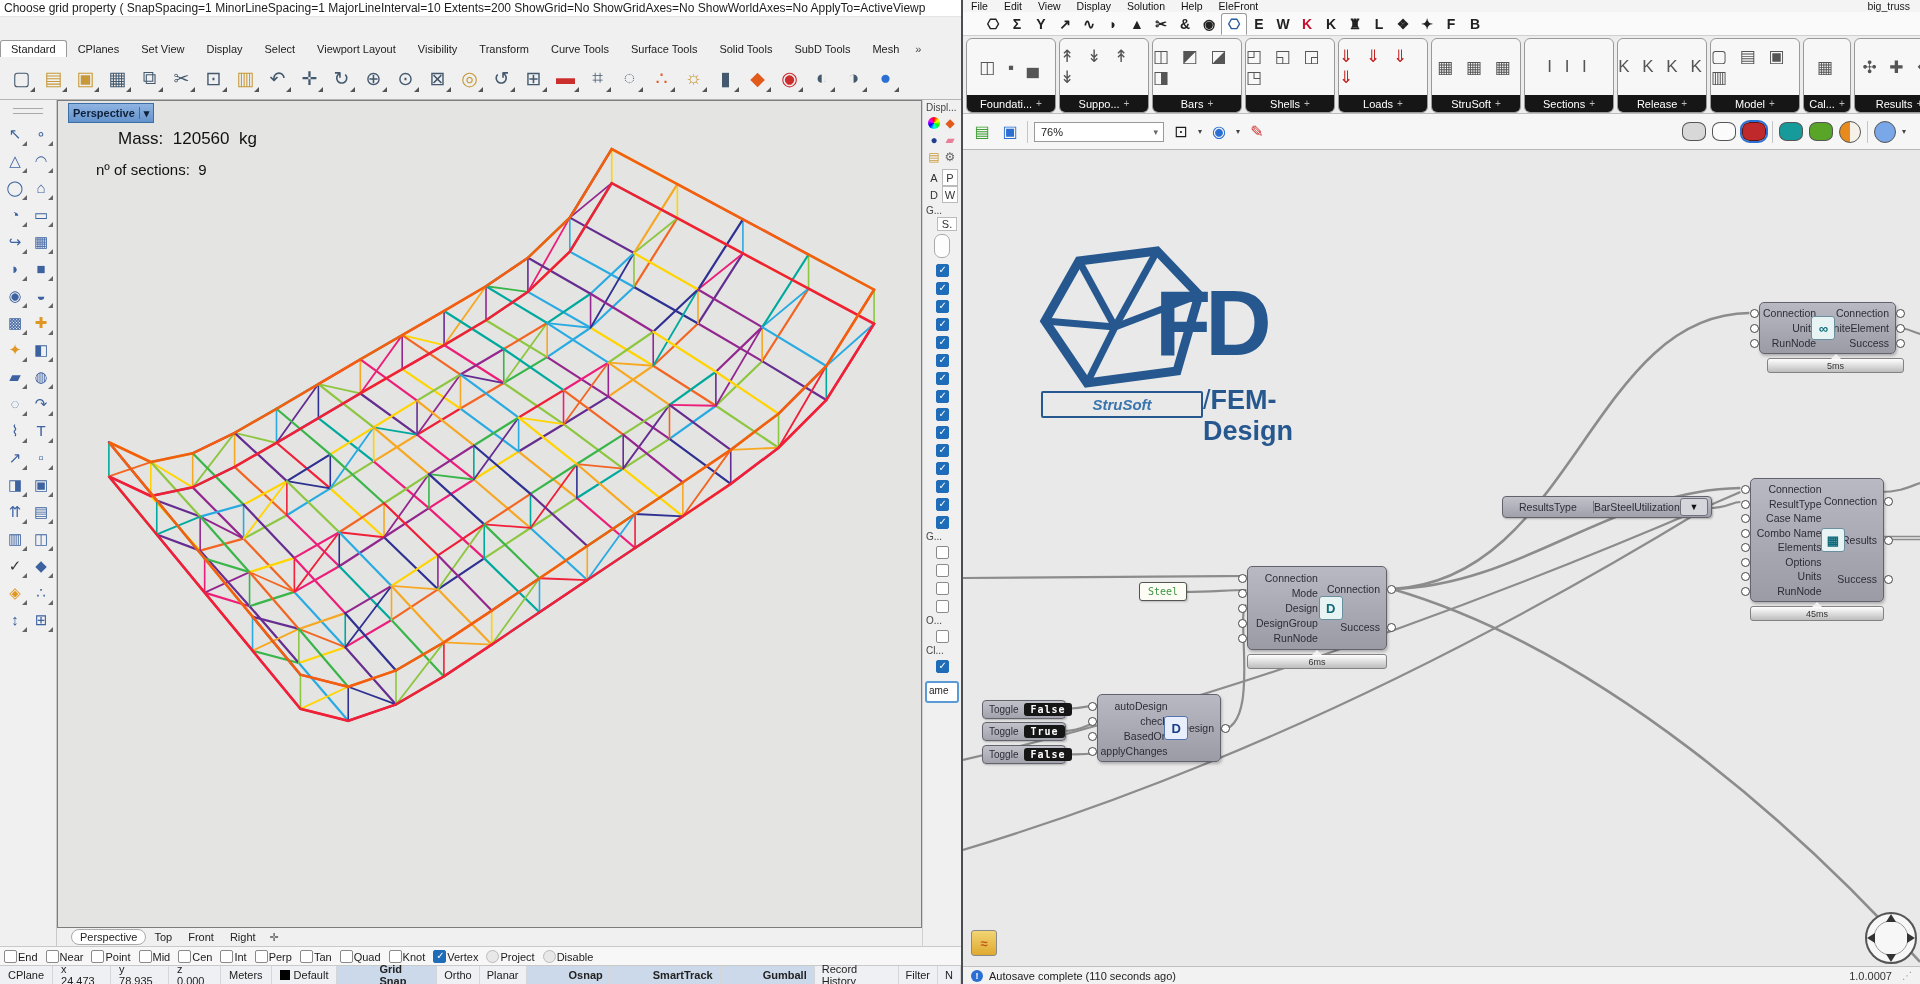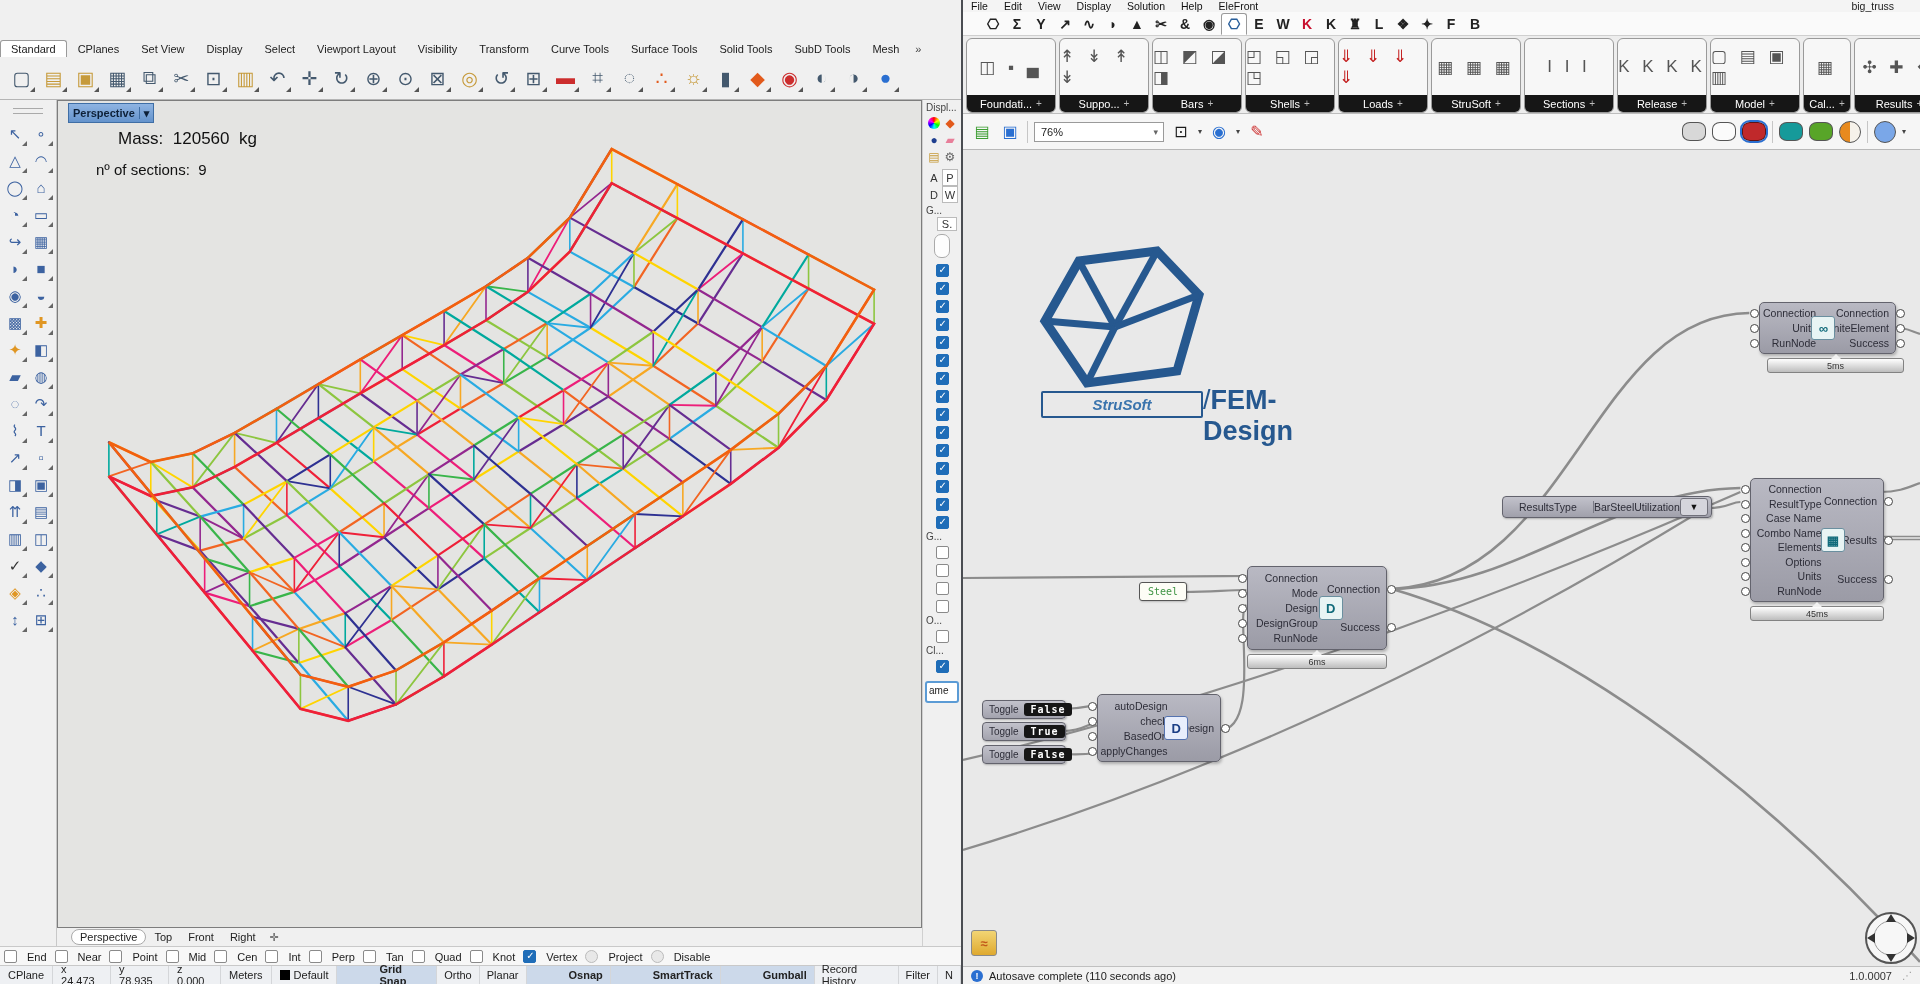--- a/index.html
+++ b/index.html
@@ -56,32 +56,32 @@
   .cb{width:13px;height:13px;box-sizing:border-box;border:1px solid #8a8a8a;background:#fff;border-radius:2px;position:relative;}
   .cb.checked{background:#1f6db8;border-color:#1f6db8;}
   .cb.checked::after{content:"✓";position:absolute;left:2px;top:-1px;color:#fff;font-size:10px;}
   .cb.dimround{border-radius:50%;background:#e8e8e8;border-color:#bbb;}
   .pill{width:14px;height:22px;border:1px solid #aaa;border-radius:7px;background:#fdfdfd;margin:3px auto;}
   .name-input{margin:8px 2px 0 2px;height:18px;border:2px solid #5b9bd5;border-radius:3px;background:#fff;
      font-size:10px;line-height:16px;padding-left:2px;color:#222;overflow:hidden;}
   
   .osnap{position:absolute;left:0;bottom:18px;width:100%;height:20px;background:#f7f7f7;border-top:1px solid #c9c9c9;
     display:flex;align-items:center;font-size:11px;gap:4px;padding-left:4px;box-sizing:border-box;}
-  .os-item{display:flex;align-items:center;gap:10px;margin-right:4px;}
+  .os-item{display:flex;align-items:center;gap:1px;margin-right:4px;}
   .rstatus{position:absolute;left:0;bottom:0;width:100%;height:18px;background:#eef0f3;border-top:1px solid #c9c9c9;
     display:flex;align-items:stretch;font-size:11px;}
   .rs-cell{display:flex;align-items:center;justify-content:center;border-right:1px solid #d4d6d9;padding:0 8px;color:#222;}
   .rs-cell .swatch{width:10px;height:10px;background:#000;margin-right:4px;}
   .rs-toggle{display:flex;align-items:center;padding:0 7px;border-right:1px solid #d4d6d9;color:#222;}
   .rs-toggle.active{background:#ccd9ea;font-weight:bold;padding-left:42px;}
   
   #gh{position:absolute;left:961px;top:0;width:959px;height:984px;background:#e9e9e9;border-left:2px solid #4a4d52;box-sizing:border-box;}
   .gmenu{position:absolute;left:0;top:0;width:100%;height:12px;background:#f4f4f4;display:flex;font-size:10.5px;color:#111;overflow:hidden;}
   .gmenu-item{padding:0 8px;line-height:13px;}
-  .gdoc{margin-left:auto;padding-right:26px;line-height:13px;color:#222;}
+  .gdoc{margin-left:auto;padding-right:10px;line-height:13px;color:#222;}
   .gtabs{position:absolute;left:0;top:12px;width:100%;height:24px;background:#fafafa;border-bottom:1px solid #cfcfcf;
     display:flex;align-items:center;padding-left:18px;box-sizing:border-box;}
   .gtab{width:24px;height:20px;display:flex;align-items:center;justify-content:center;font-size:14px;font-weight:bold;color:#222;}
   .gtab.blue{color:#2a5f9b;} .gtab.red{color:#c8102e;}
   .gtab.sel{background:#fff;border:1px solid #9a9a9a;border-bottom-color:#fff;border-radius:3px 3px 0 0;}
   .gribbon{position:absolute;left:0;top:36px;width:100%;height:78px;background:#ededed;border-bottom:1px solid #bdbdbd;
     display:flex;gap:3px;padding:2px 0 0 3px;box-sizing:border-box;overflow:hidden;}
   .ggroup{position:relative;width:88px;min-width:88px;background:#f7f7f7;border:1px solid #9a9a9a;border-radius:6px;overflow:hidden;}
   .ggroup.narrow{width:46px;min-width:46px;}
   .ggroup .gicons{height:56px;display:flex;align-items:center;justify-content:center;font-size:17px;color:#555;letter-spacing:4px;}
@@ -158,20 +158,21 @@
     display:flex;align-items:center;justify-content:center;margin-right:6px;}
   .gs-version{margin-left:auto;color:#333;}
   .gs-grip{margin-left:10px;color:#999;font-size:10px;}
 </style>
 </head>
 <body>
 
 <div id="app">
 
   <section id="rhino">
+    <div class="cmd-history">Choose grid property ( SnapSpacing=1  MinorLineSpacing=1  MajorLineInterval=10  Extents=200  ShowGrid=No  ShowGridAxes=No  ShowWorldAxes=No  ApplyTo=ActiveViewp</div>
 
     <div class="rtabs">
 
     <div class="rtab active">Standard</div>
         <div class="rtab">CPlanes</div>
         <div class="rtab">Set View</div>
         <div class="rtab">Display</div>
         <div class="rtab">Select</div>
         <div class="rtab">Viewport Layout</div>
         <div class="rtab">Visibility</div>
@@ -971,20 +972,21 @@
         <svg width="200" height="150" viewBox="0 0 200 150">
           <polygon points="8,78 42,18 120,8 162,52 140,128 50,140" fill="none" stroke="#26588f" stroke-width="9"></polygon>
           <g stroke="#26588f" stroke-width="7">
             <line x1="78" y1="84" x2="8" y2="78"></line>
               <line x1="78" y1="84" x2="42" y2="18"></line>
             <line x1="78" y1="84" x2="120" y2="8"></line>
               <line x1="78" y1="84" x2="162" y2="52"></line>
             <line x1="78" y1="84" x2="50" y2="140"></line>
           </g>
         </svg>
+        <div class="fd">FD</div>
         <div class="strubox">StruSoft</div>
         <div class="femtext"><span class="slash">/</span><span>FEM-Design</span></div>
       </div>
 
       <div class="ghcomp" style="left:796px;top:152px;width:135px;height:50px;">
         <div class="gh-in" style="width:46%;">
 
         <div class="gh-row in">
             <span class="port"></span>
             <span>Connection</span>

